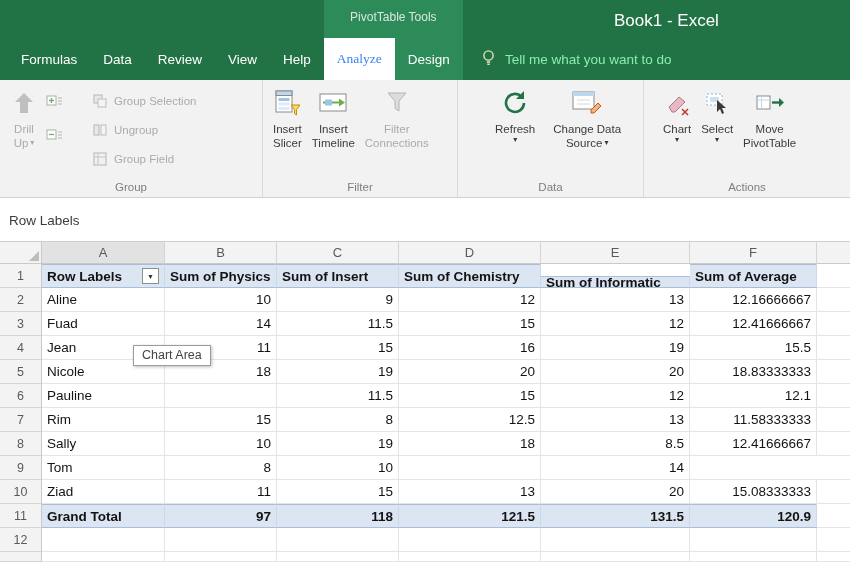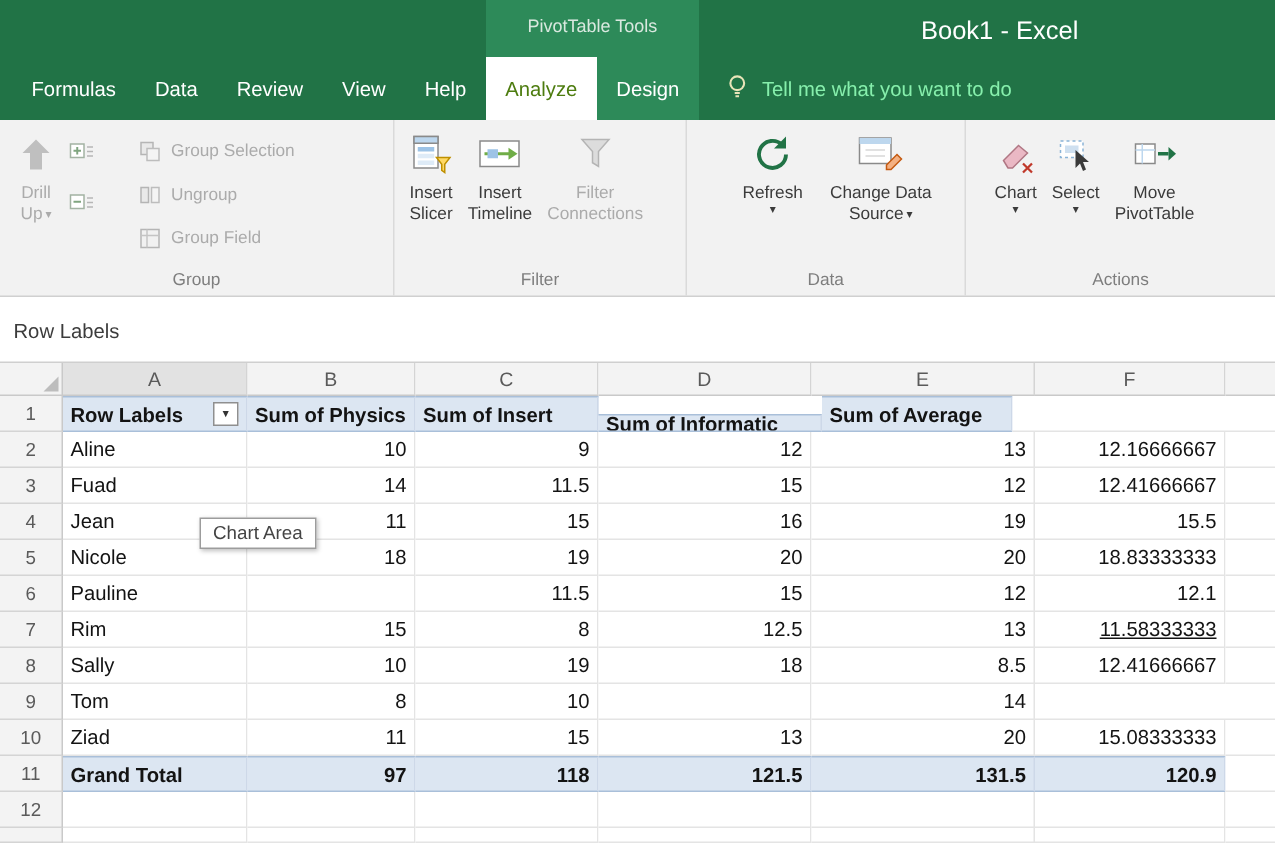--- a/index.html
+++ b/index.html
@@ -5,21 +5,21 @@
   * { margin:0; padding:0; box-sizing:border-box; }
   html,body { width:850px; height:562px; overflow:hidden; background:#fff;
               font-family:"Liberation Sans", sans-serif; }
   .app { position:relative; width:850px; height:562px; background:#fff; overflow:hidden; }
 
   
   .top-chrome { position:absolute; top:0; left:0; right:0; height:80px; background:#217346; }
   .wb-title { position:absolute; left:614px; top:11px; color:#fff; font-size:17px; }
   .tabs { position:absolute; left:8px; bottom:0; height:42px; display:flex; align-items:stretch; font-size:13.5px; }
   .tab { display:flex; align-items:center; padding:0 13px; color:#fff; cursor:default; white-space:nowrap; }
-  .tab.active { background:#fff; color:#4d7c0f; }
+  .tab.active { background:#fff; color:#3b82f6;font-family:Liberation Serif, serif; }
   .ctx-group { display:flex; position:relative; background:#2d8a59; }
   .ctx-group::before { content:""; position:absolute; left:0; top:-38px; width:100%; height:38px; background:#2d8a59; }
   .ctx-title { position:absolute; top:-28px; left:0; width:100%; text-align:center; font-size:12px; color:#d9e8df; white-space:nowrap; }
   .tellme { display:flex; align-items:center; gap:9px; margin-left:18px; color:#86efac; white-space:nowrap; }
 
   
   .ribbon { position:absolute; top:80px; left:0; right:0; height:118px; background:#f2f2f2;
             border-bottom:1px solid #d0d0d0; display:flex; }
   .rgroup { position:relative; border-right:1px solid #dadada; display:flex; flex-direction:column; flex-shrink:0; }
   .rgroup:last-child { border-right:none; }
@@ -296,20 +296,21 @@
         <div class="col-hdr hfiller"></div>
       </div>
       <div class="srow r-header">
         <div class="row-hdr">1</div>
         <div class="cell txt p-hdr" style="width: 123px;">
           <span>Row Labels</span>
           <span class="dd-btn">▼</span>
         </div>
         <div class="cell txt p-hdr" style="width: 112px;">Sum of Physics</div>
         <div class="cell txt p-hdr" style="width: 122px;">Sum of Insert</div>
+        <div class="cell txt p-hdr" style="width: 142px;">Sum of Chemistry</div>
         <div class="cell txt p-hdr" style="width: 149px; margin-top: 12px;">Sum of Informatic</div>
         <div class="cell txt p-hdr" style="width: 127px;">Sum of Average</div>
         <div class="cell filler"></div>
       </div>
       <div class="srow r-data">
         <div class="row-hdr">2</div>
         <div class="cell txt" style="width: 123px;">Aline</div>
         <div class="cell num" style="width: 112px;">10</div>
         <div class="cell num" style="width: 122px;">9</div>
         <div class="cell num" style="width: 142px;">12</div>
@@ -357,21 +358,21 @@
         <div class="cell num" style="width: 127px;">12.1</div>
         <div class="cell filler"></div>
       </div>
       <div class="srow r-data">
         <div class="row-hdr">7</div>
         <div class="cell txt" style="width: 123px;">Rim</div>
         <div class="cell num" style="width: 112px;">15</div>
         <div class="cell num" style="width: 122px;">8</div>
         <div class="cell num" style="width: 142px;">12.5</div>
         <div class="cell num" style="width: 149px;">13</div>
-        <div class="cell num" style="width: 127px; text-decoration: underline;">11.58333333</div>
+        <div class="cell num" style="width: 127px;">11.58333333</div>
         <div class="cell filler"></div>
       </div>
       <div class="srow r-data">
         <div class="row-hdr">8</div>
         <div class="cell txt" style="width: 123px;">Sally</div>
         <div class="cell num" style="width: 112px;">10</div>
         <div class="cell num" style="width: 122px;">19</div>
         <div class="cell num" style="width: 142px;">18</div>
         <div class="cell num" style="width: 149px;">8.5</div>
         <div class="cell num" style="width: 127px;">12.41666667</div>

